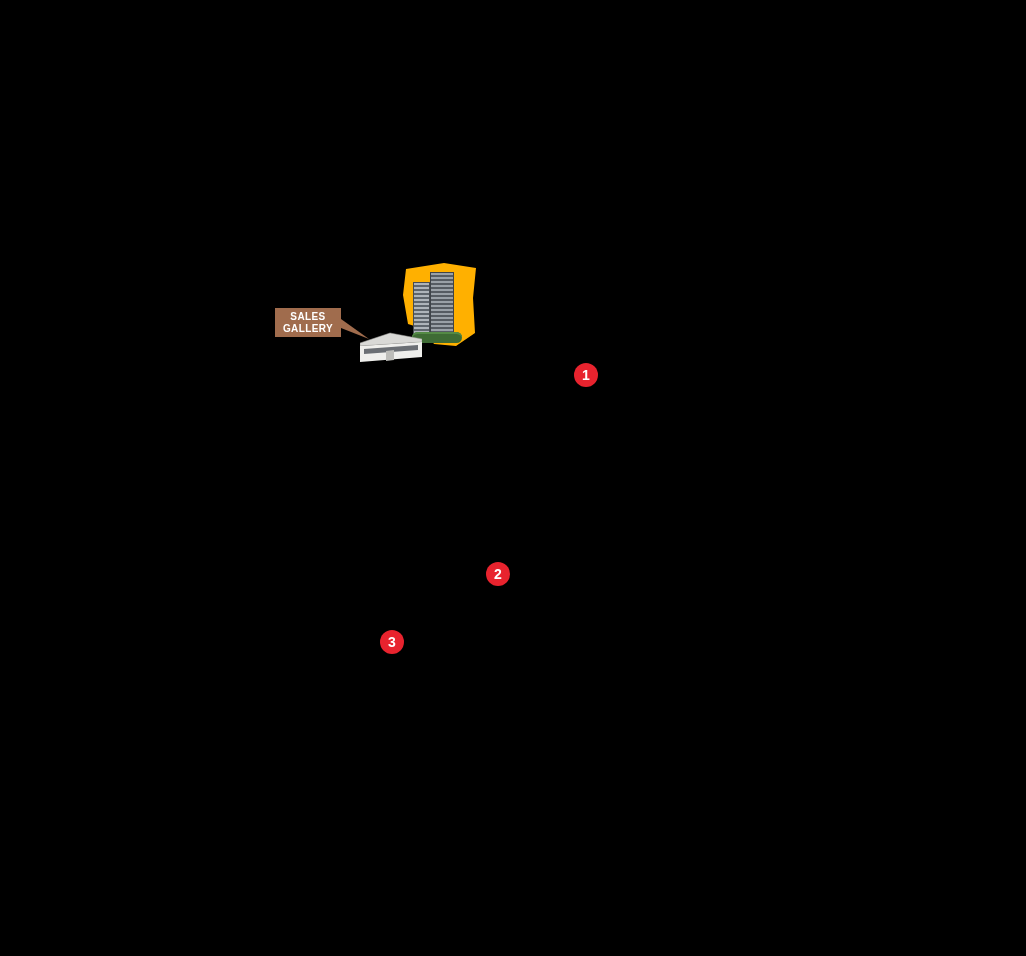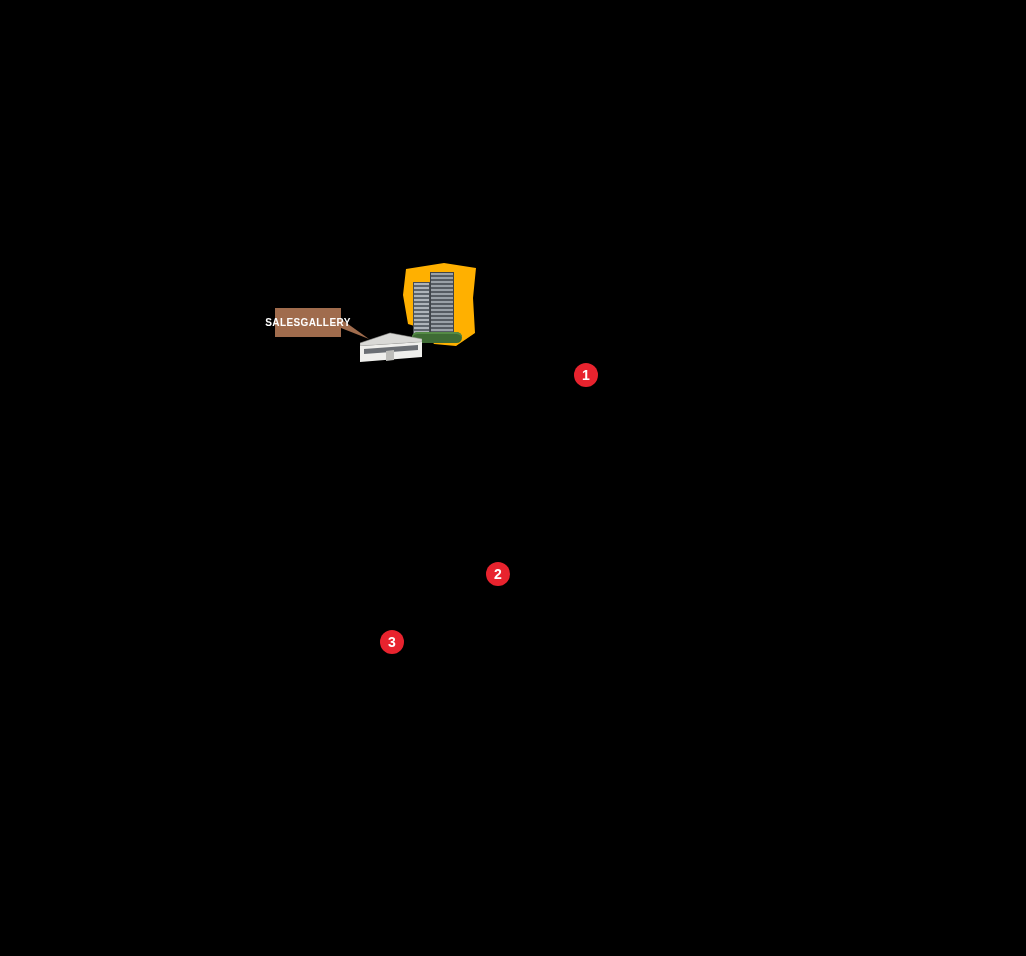--- a/index.html
+++ b/index.html
@@ -63,20 +63,21 @@
   
   .sales-gallery-label {
     position: absolute;
     left: 275px;
     top: 308px;
     width: 66px;
     height: 29px;
     background: #A06C4D;
     color: #ffffff;
     display: flex;
+    flex-direction: column;
     align-items: center;
     justify-content: center;
     font-size: 10px;
     font-weight: bold;
     letter-spacing: 0.4px;
     line-height: 1.2;
     text-align: center;
   }
 
   .label-pointer {

